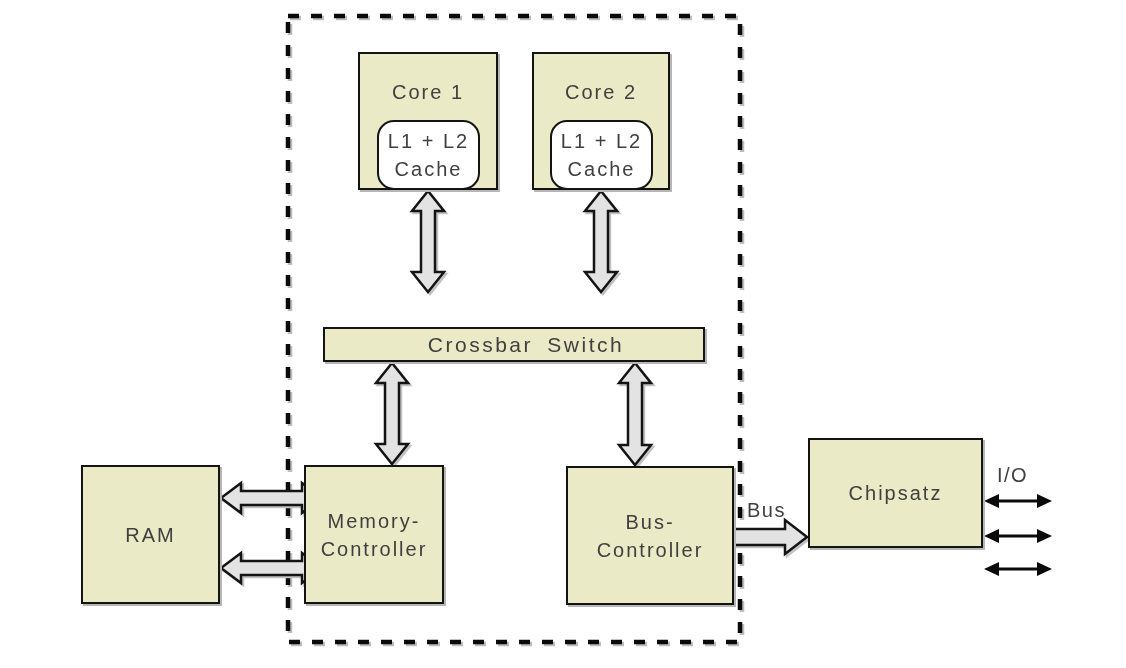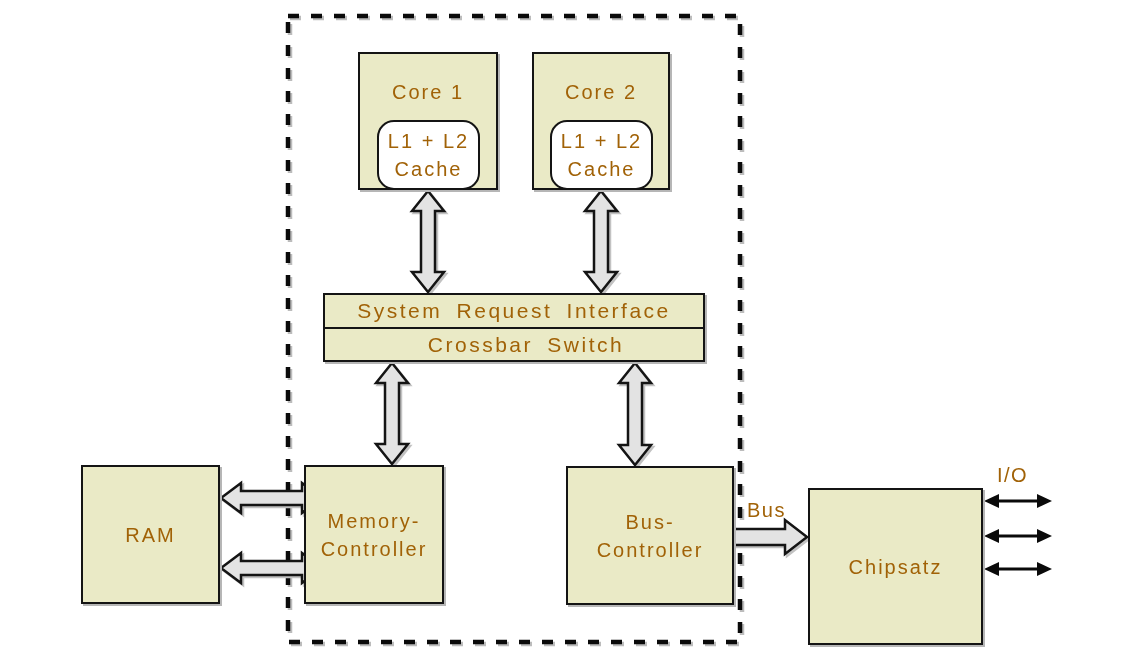--- a/index.html
+++ b/index.html
@@ -1,21 +1,21 @@
 <!DOCTYPE html>
 <html><head>
 <meta charset="utf-8">
 <style>
   html,body{margin:0;padding:0;background:#ffffff;}
   #stage{
     position:relative;
     width:1126px;height:668px;
     background:#ffffff;
     font-family:"Liberation Sans", sans-serif;
-    color:#a16207;
+    color:#404040;
     overflow:hidden;
   }
   #arrow-layer{position:absolute;left:0;top:0;width:1126px;height:668px;}
   .node{
     position:absolute;
     box-sizing:border-box;
     background:#eaeac6;
     border:2px solid #141414;
     box-shadow:2px 2px 0 #b6b6b6;
     display:flex;flex-direction:column;align-items:center;justify-content:center;
@@ -87,38 +87,35 @@
 
   <div class="node white" style="left:377px;top:120px;width:103px;height:70px;">
     <span>L1 + L2</span>
     <span>Cache</span>
   </div>
   <div class="node white" style="left:550px;top:120px;width:103px;height:70px;">
     <span>L1 + L2</span>
     <span>Cache</span>
   </div>
 
-  <div class="node bar" style="left:323px;top:293px;width:382px;height:36px;">
-    <span>System Request Interface</span>
-  </div>
   <div class="node bar" style="left:323px;top:327px;width:382px;height:35px;padding-left:24px;">
     <span>Crossbar Switch</span>
   </div>
 
   <div class="node" style="left:81px;top:465px;width:139px;height:139px;">
     <span>RAM</span>
   </div>
   <div class="node" style="left:304px;top:465px;width:140px;height:139px;">
     <span>Memory-</span>
     <span>Controller</span>
   </div>
   <div class="node" style="left:566px;top:466px;width:168px;height:139px;">
     <span>Bus-</span>
     <span>Controller</span>
   </div>
-  <div class="node" style="left:808px;top:488px;width:175px;height:157px;justify-content:center;">
+  <div class="node" style="left:808px;top:438px;width:175px;height:110px;justify-content:center;">
     <span>Chipsatz</span>
   </div>
 
   <div class="floating-label" style="left:747px;top:499px;">Bus</div>
   <div class="floating-label" style="left:997px;top:464px;text-align:right;">I/O</div>
 
 </div>
 
 </body></html>

